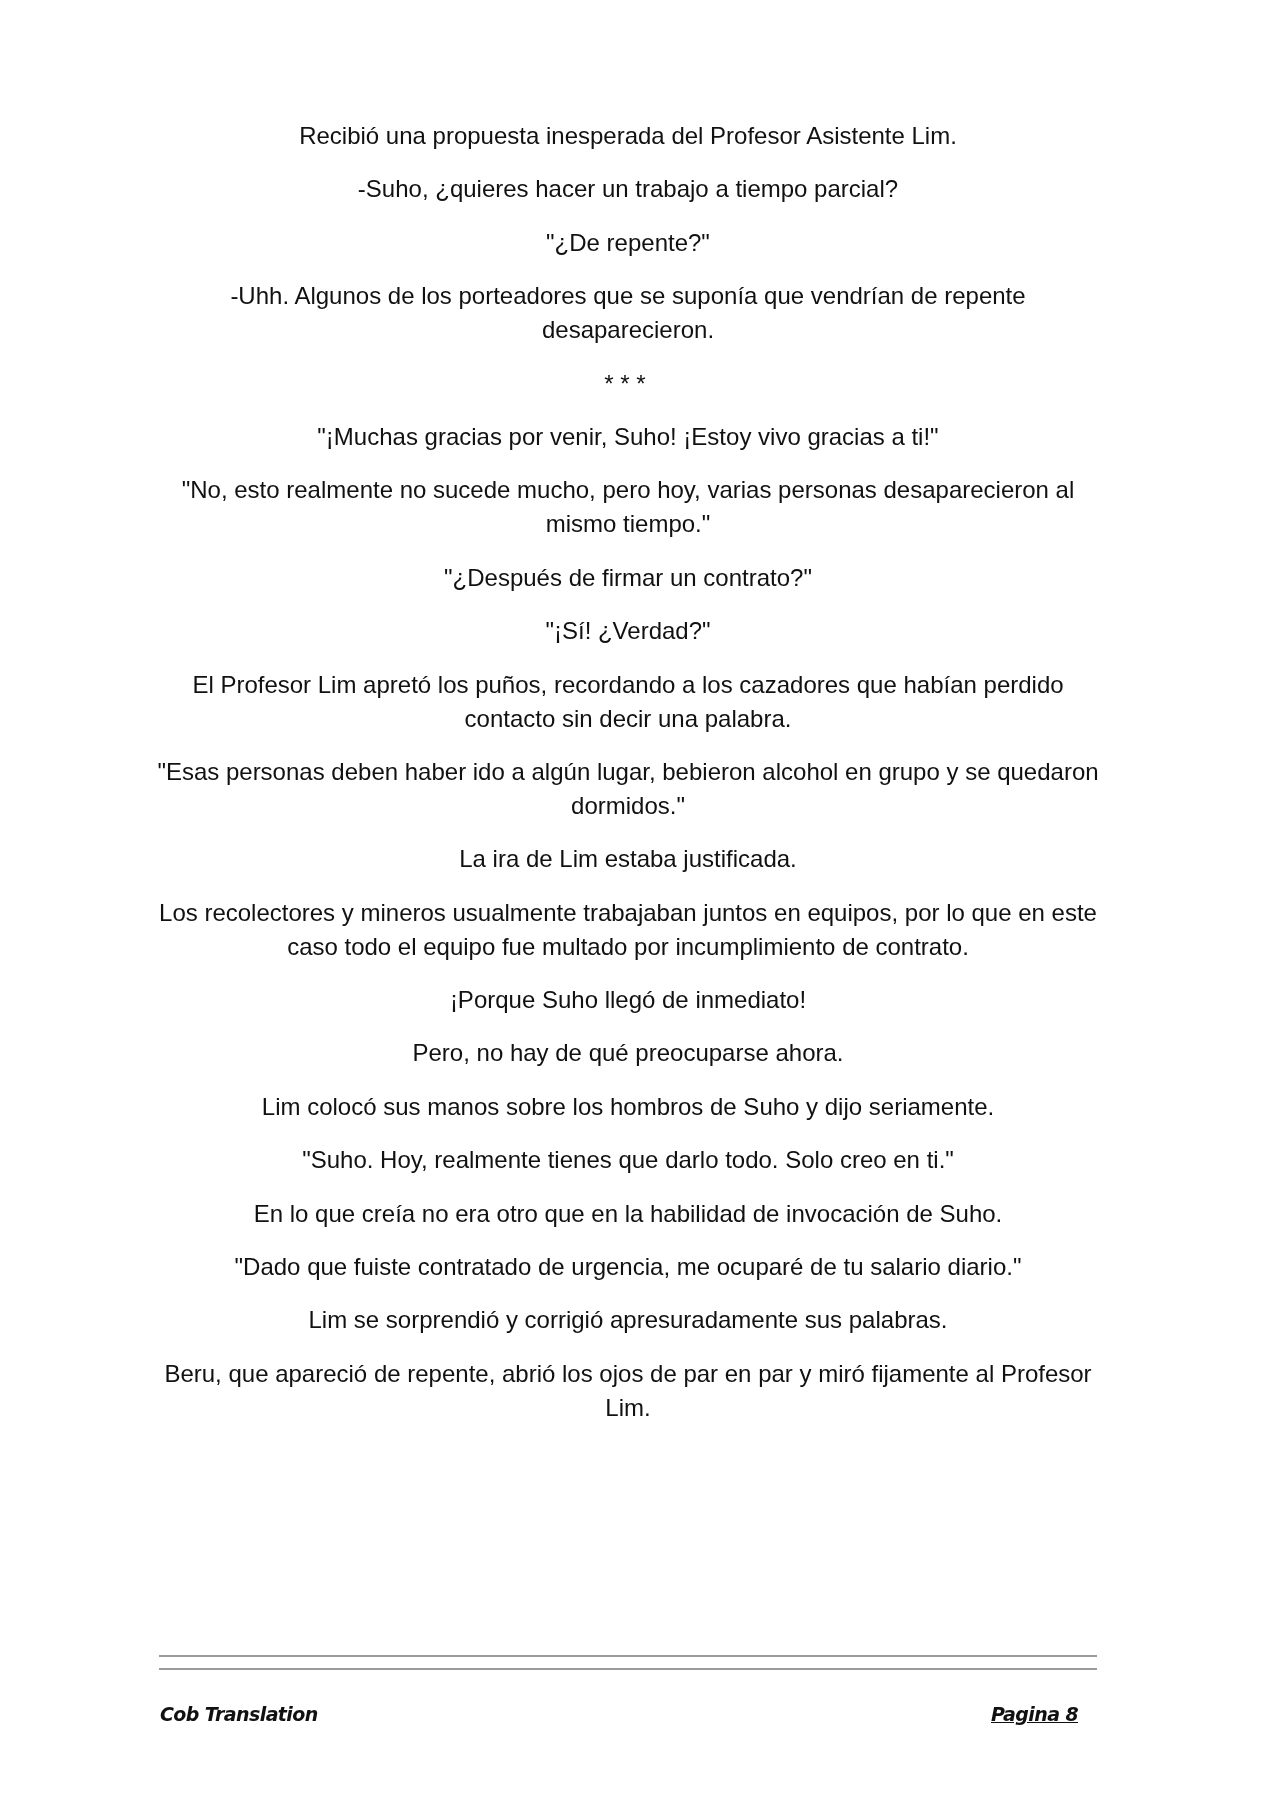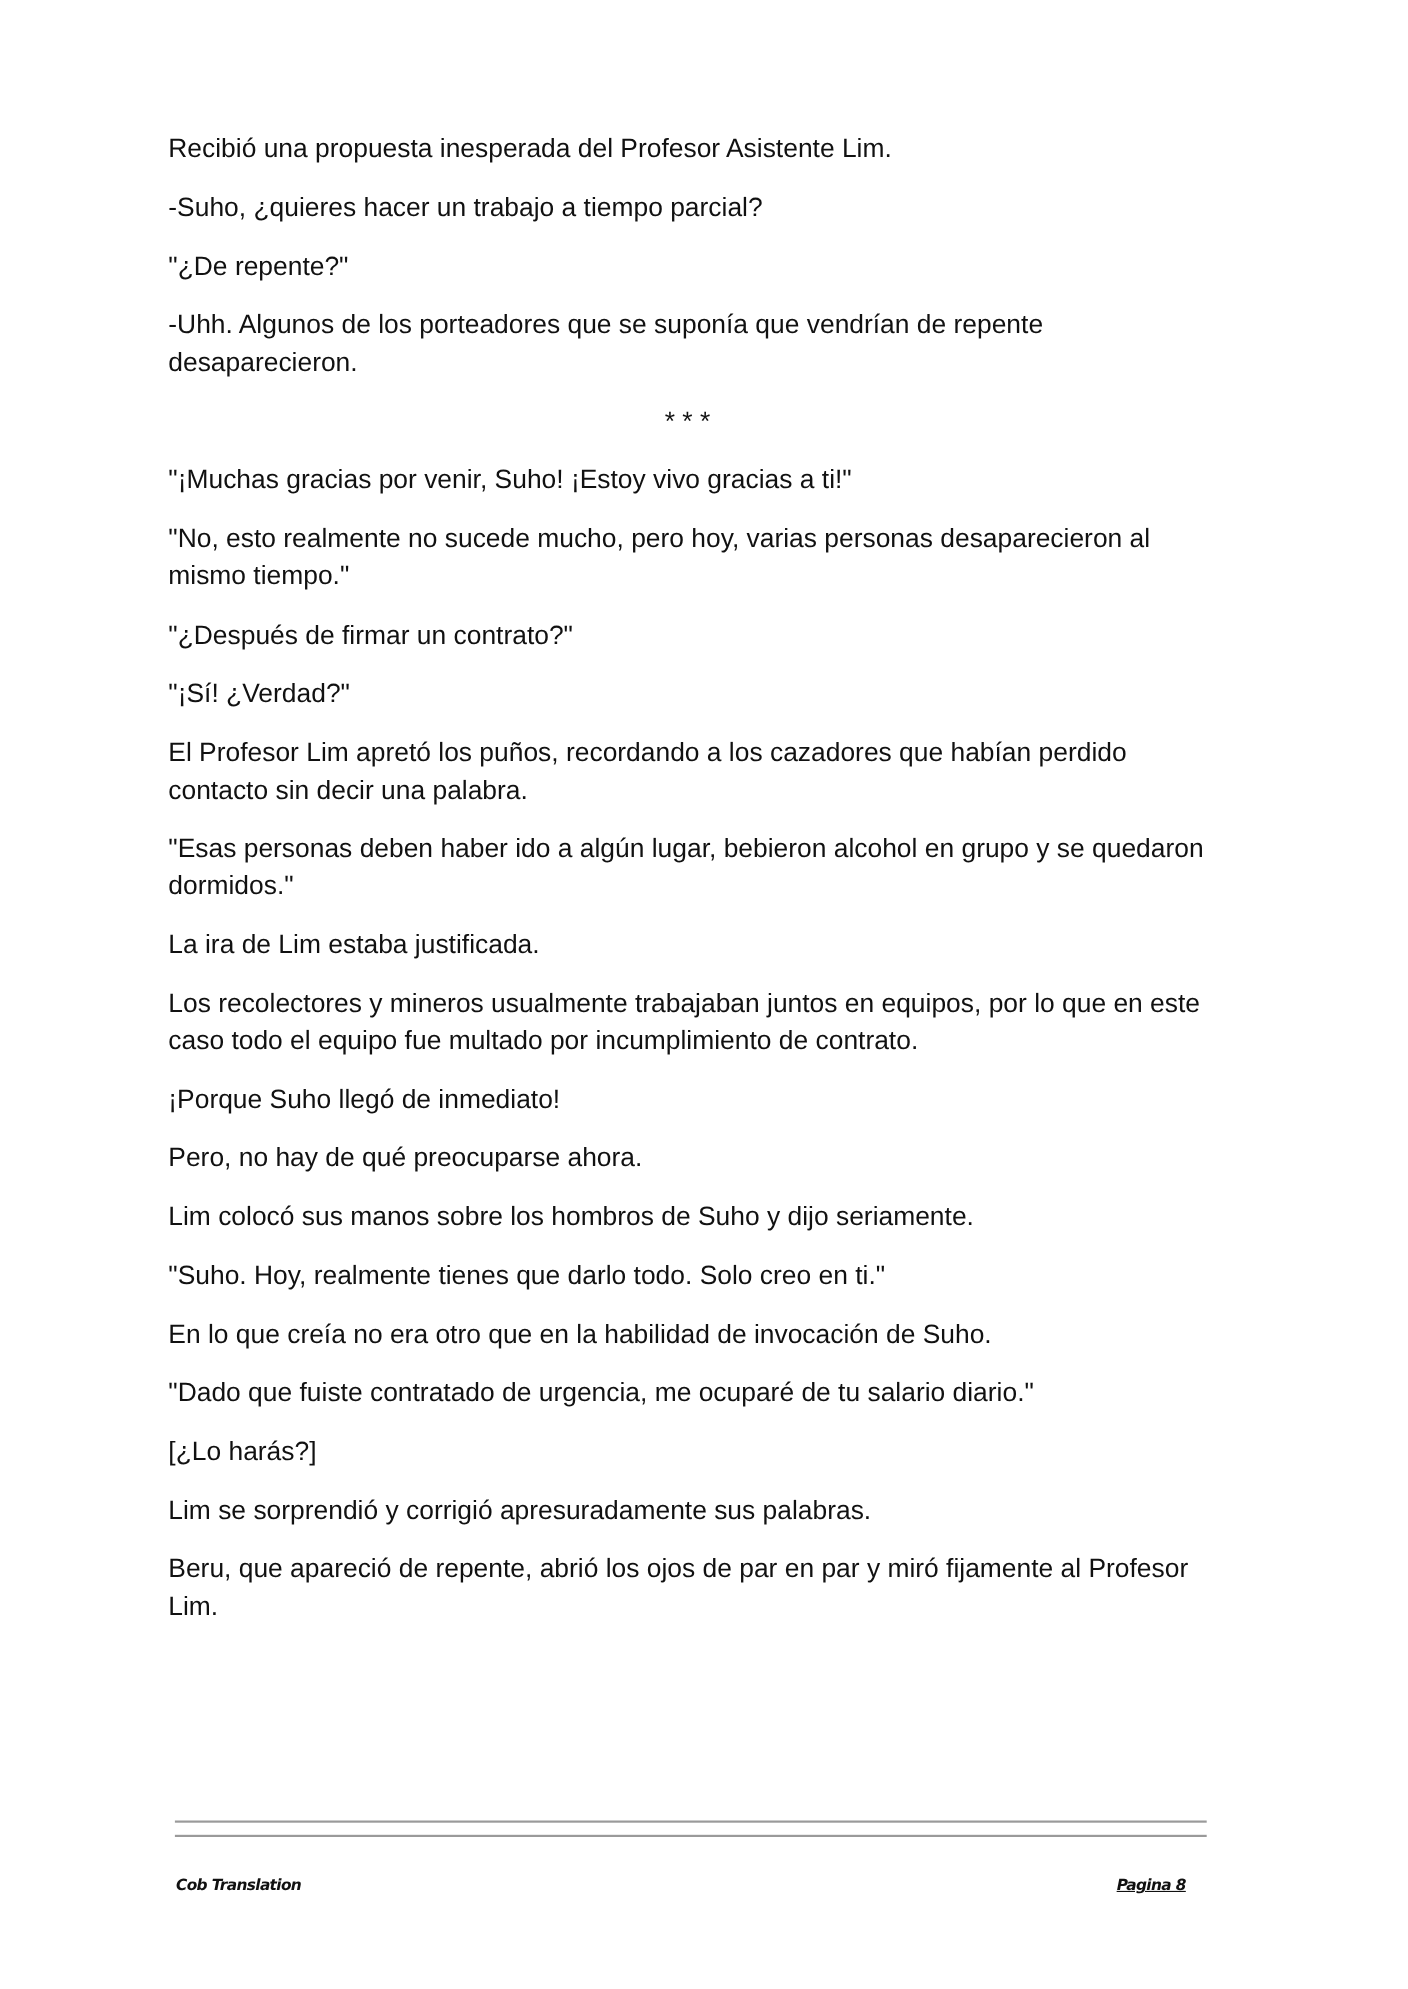--- a/index.html
+++ b/index.html
@@ -20,20 +20,21 @@
       left: 153px;
       top: 119px;
       width: 950px;
     }
     .para {
       margin: 0 0 19.4px 0;
       font-size: 24px;
       line-height: 34px;
       letter-spacing: 0px;
       white-space: normal;
+      text-align: center;
     }
     .para.center {
       text-align: center;
       width: 944px;
     }
     .rule {
       position: absolute;
       left: 159px;
       width: 938px;
       height: 2px;
@@ -43,21 +44,21 @@
     .rule.r2 { top: 1668px; }
     .footer {
       position: absolute;
       top: 1702px;
       left: 160px;
       width: 918px;
       height: 26px;
       font-family: "DejaVu Sans", sans-serif;
       font-style: italic;
       font-weight: bold;
-      font-size: 14px;
+      font-size: 19px;
       line-height: 24px;
       letter-spacing: -0.6px;
       color: #111111;
     }
     .footer .left { position: absolute; left: 0; top: 0; }
     .footer .right { position: absolute; right: 0; top: 0; text-decoration: underline; }
   </style>
 </head>
 <body>
 
@@ -74,21 +75,20 @@
   <p class="para">El Profesor Lim apretó los puños, recordando a los cazadores que habían perdido contacto sin decir una palabra.</p>
   <p class="para">"Esas personas deben haber ido a algún lugar, bebieron alcohol en grupo y se quedaron dormidos."</p>
   <p class="para">La ira de Lim estaba justificada.</p>
   <p class="para">Los recolectores y mineros usualmente trabajaban juntos en equipos, por lo que en este caso todo el equipo fue multado por incumplimiento de contrato.</p>
   <p class="para">¡Porque Suho llegó de inmediato!</p>
   <p class="para">Pero, no hay de qué preocuparse ahora.</p>
   <p class="para">Lim colocó sus manos sobre los hombros de Suho y dijo seriamente.</p>
   <p class="para">"Suho. Hoy, realmente tienes que darlo todo. Solo creo en ti."</p>
   <p class="para">En lo que creía no era otro que en la habilidad de invocación de Suho.</p>
   <p class="para">"Dado que fuiste contratado de urgencia, me ocuparé de tu salario diario."</p>
-  <p class="para">[¿Lo harás?]</p>
   <p class="para">Lim se sorprendió y corrigió apresuradamente sus palabras.</p>
   <p class="para">Beru, que apareció de repente, abrió los ojos de par en par y miró fijamente al Profesor Lim.</p>
 </div>
 
 <div class="rule r1"></div>
 <div class="rule r2"></div>
 
 <div class="footer">
   <span class="left">Cob Translation</span>
   <span class="right">Pagina 8</span>

